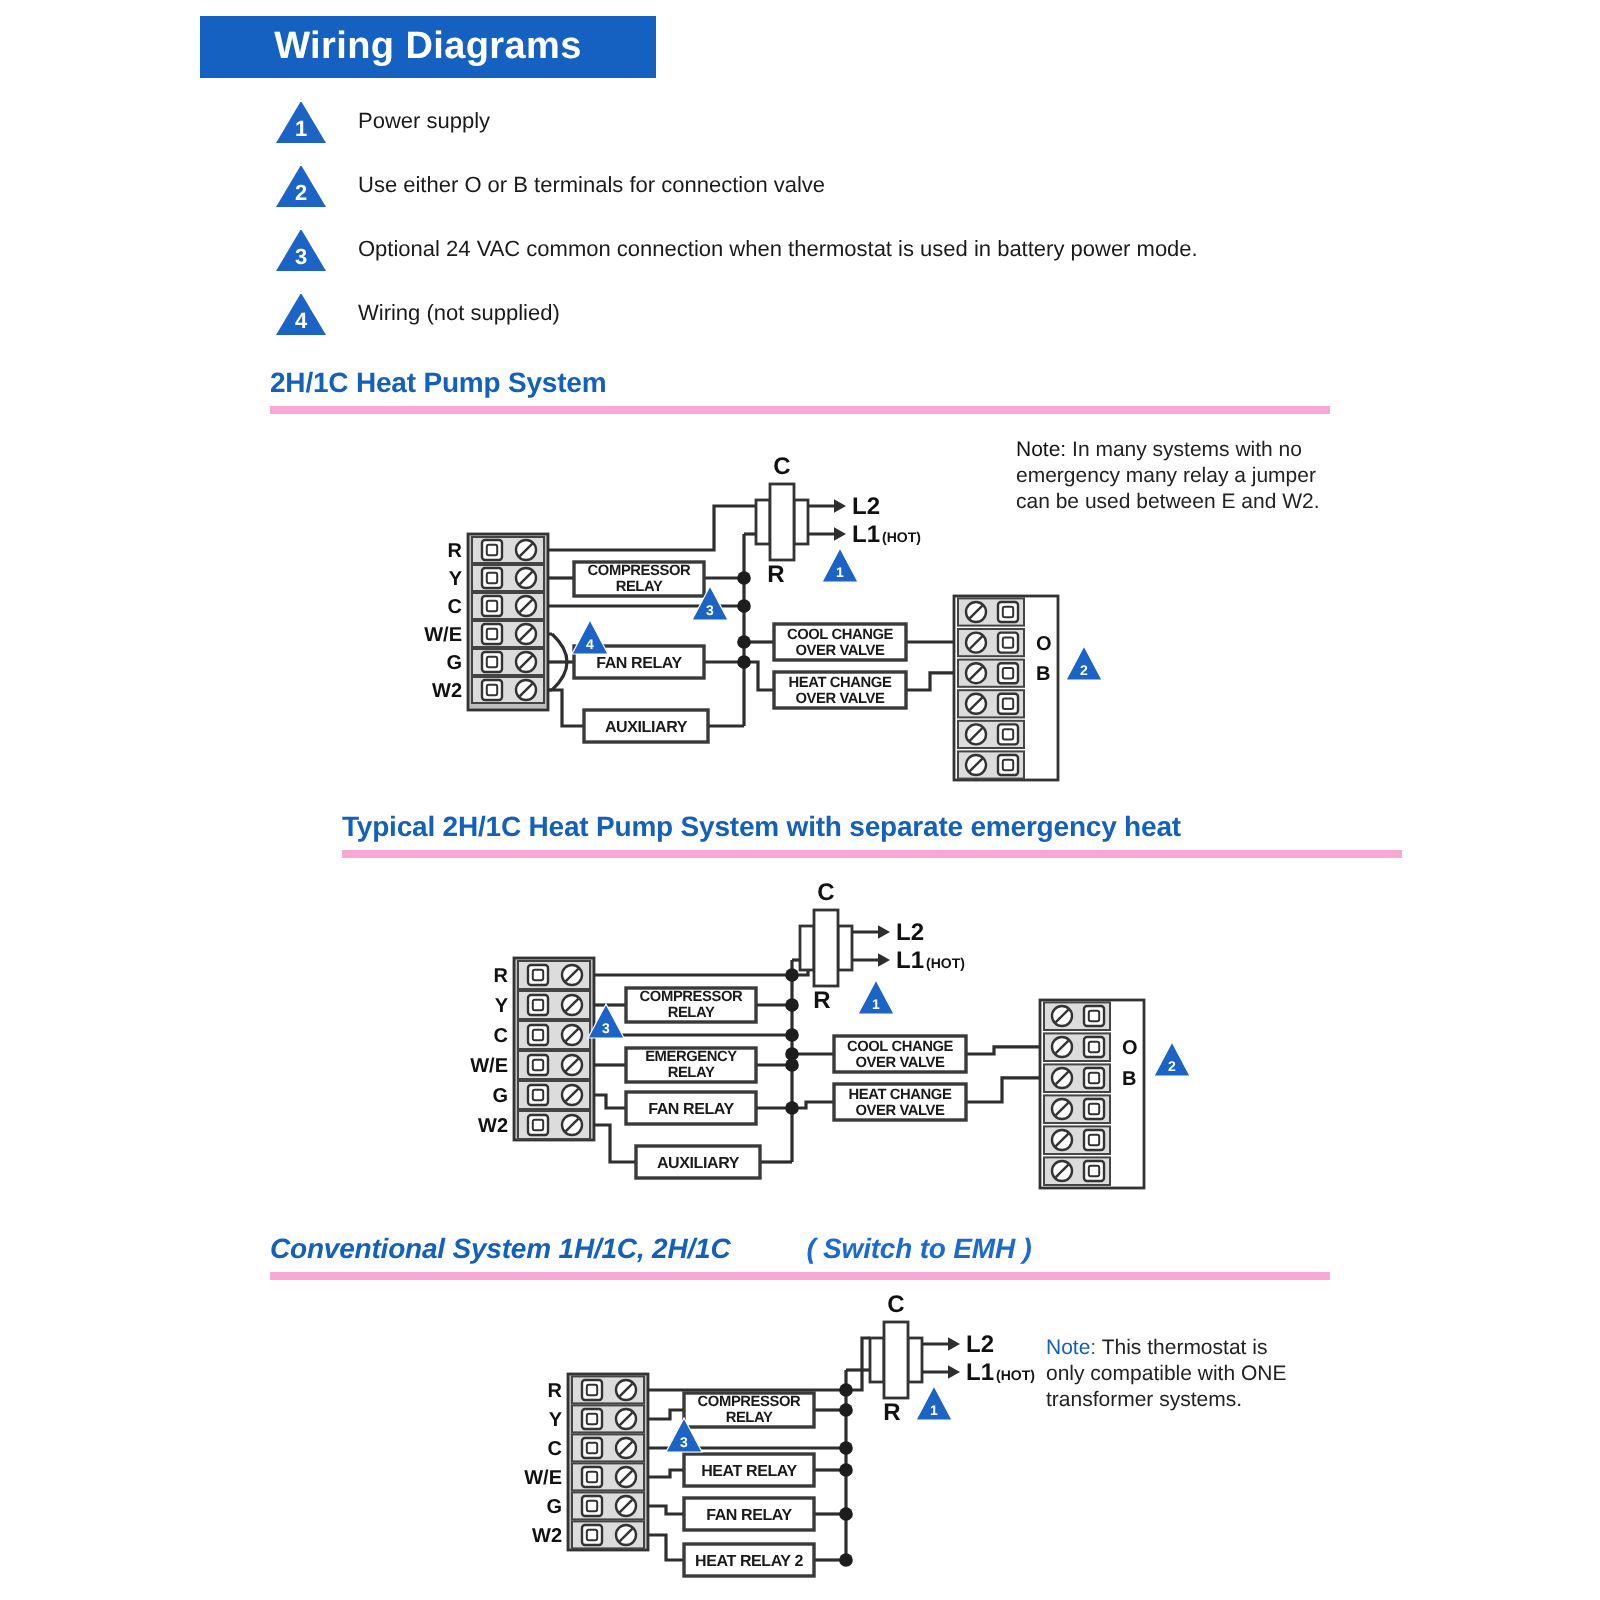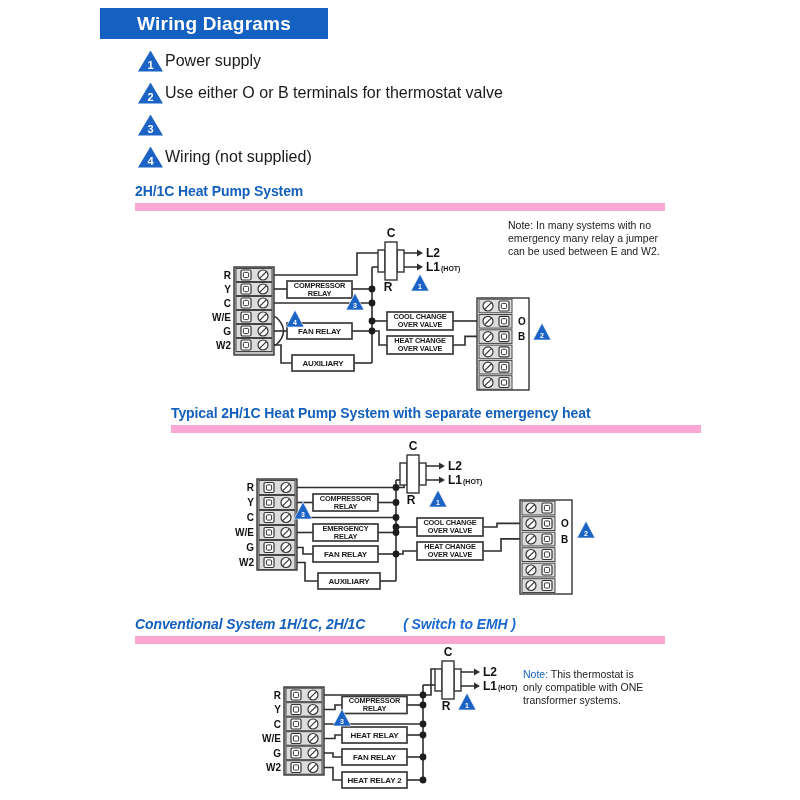--- a/index.html
+++ b/index.html
@@ -8,23 +8,23 @@
   
   .header-bar{position:absolute;left:100px;top:8px;width:228px;height:31px;background:#1561c1;
         display:flex;align-items:center;justify-content:center;}
   .header-bar span{color:#fff;font-weight:bold;font-size:19px;letter-spacing:.2px;}
   
   .legend{position:absolute;left:138px;top:48px;}
   .legend-item{display:flex;align-items:center;height:26px;margin-bottom:6px;}
   .tri{width:25px;height:21px;background:#1c63c6;clip-path:polygon(50% 0,0 100%,100% 100%);
        display:flex;align-items:flex-end;justify-content:center;flex:0 0 25px;}
   .tri span{color:#fff;font-weight:bold;font-size:11px;line-height:13px;}
-  .legend-text{margin-left:2px;font-size:16px;color:#1a1a1a;}
+  .legend-text{margin-left:16px;font-size:11px;color:#1a1a1a;}
   
-  .section-title{position:absolute;left:135px;width:530px;border-bottom:8px solid #f9a8d4;
+  .section-title{position:absolute;left:135px;width:530px;border-bottom:4px solid #f9a8d4;
        padding-bottom:4px;color:#1460bd;font-weight:bold;font-size:14px;letter-spacing:-0.1px;}
   .section-title .suffix{margin-left:38px;color:#1b6ad1;}
   
   .diag{position:absolute;left:135px;}
   svg text{font-family:"Liberation Sans","DejaVu Sans",sans-serif;}
   .t-label{font-weight:bold;font-size:10px;fill:#111;}
   .b-label{font-weight:bold;font-size:7.4px;fill:#1a1a1a;letter-spacing:-0.2px;}
   .b-label1{font-weight:bold;font-size:8px;fill:#1a1a1a;letter-spacing:-0.2px;}
   .x-label{font-weight:bold;font-size:12px;fill:#111;}
   .hot-label{font-weight:bold;font-size:7px;fill:#111;}
@@ -52,26 +52,27 @@
     <div class="legend-item">
       <div class="tri">
           <span>1</span>
         </div>
       <div class="legend-text">Power supply</div>
     </div>
     <div class="legend-item">
       <div class="tri">
           <span>2</span>
         </div>
-      <div class="legend-text">Use either O or B terminals for thermostat valve</div>
+      <div class="legend-text">Use either O or B terminals for connection valve</div>
     </div>
     <div class="legend-item">
       <div class="tri">
           <span>3</span>
         </div>
+      <div class="legend-text">Optional 24 VAC common connection when thermostat is used in battery power mode.</div>
     </div>
     <div class="legend-item">
       <div class="tri">
           <span>4</span>
         </div>
       <div class="legend-text">Wiring (not supplied)</div>
     </div>
   </div>
 
   <div class="section-title" style="top:183px;">

